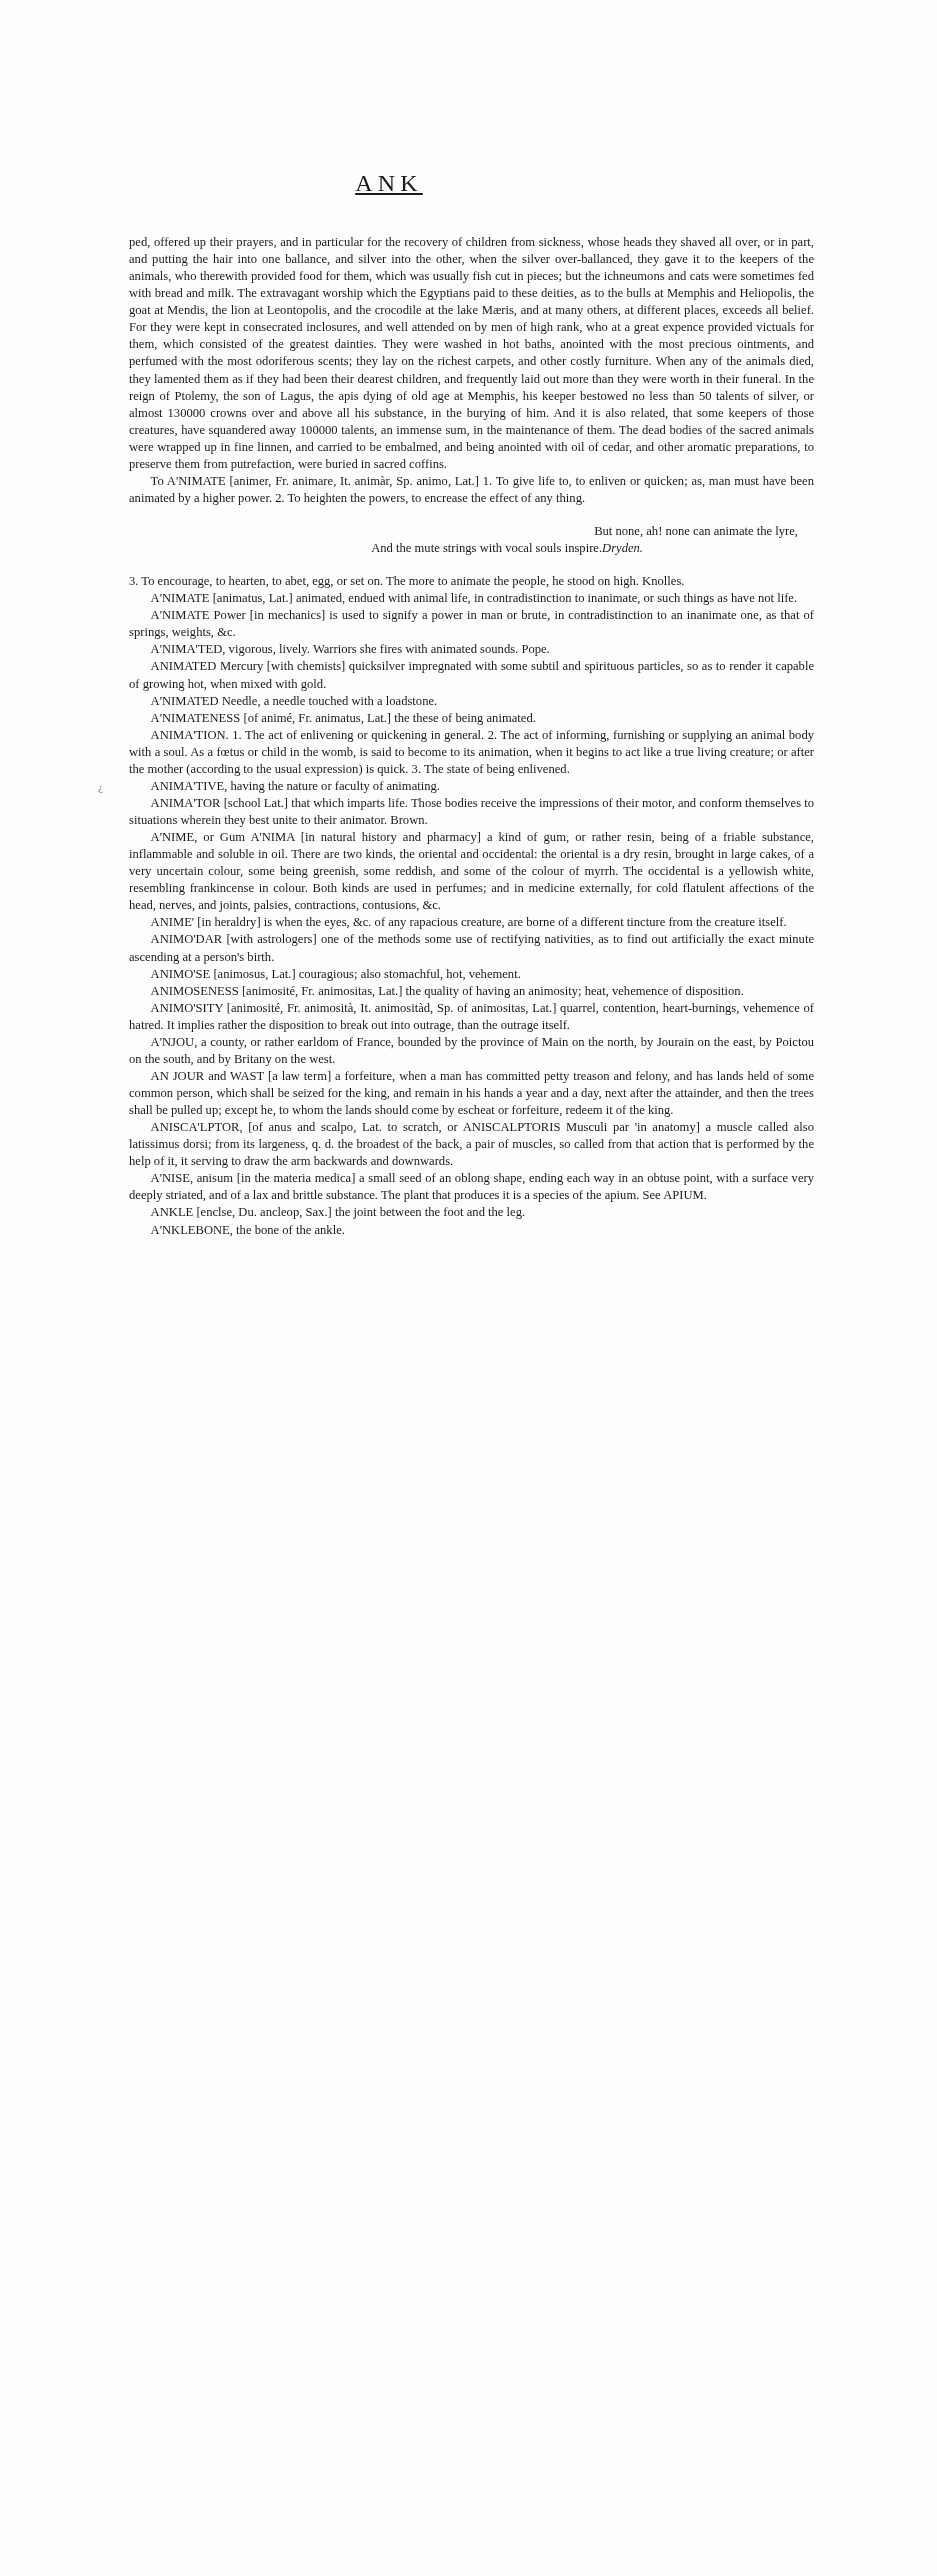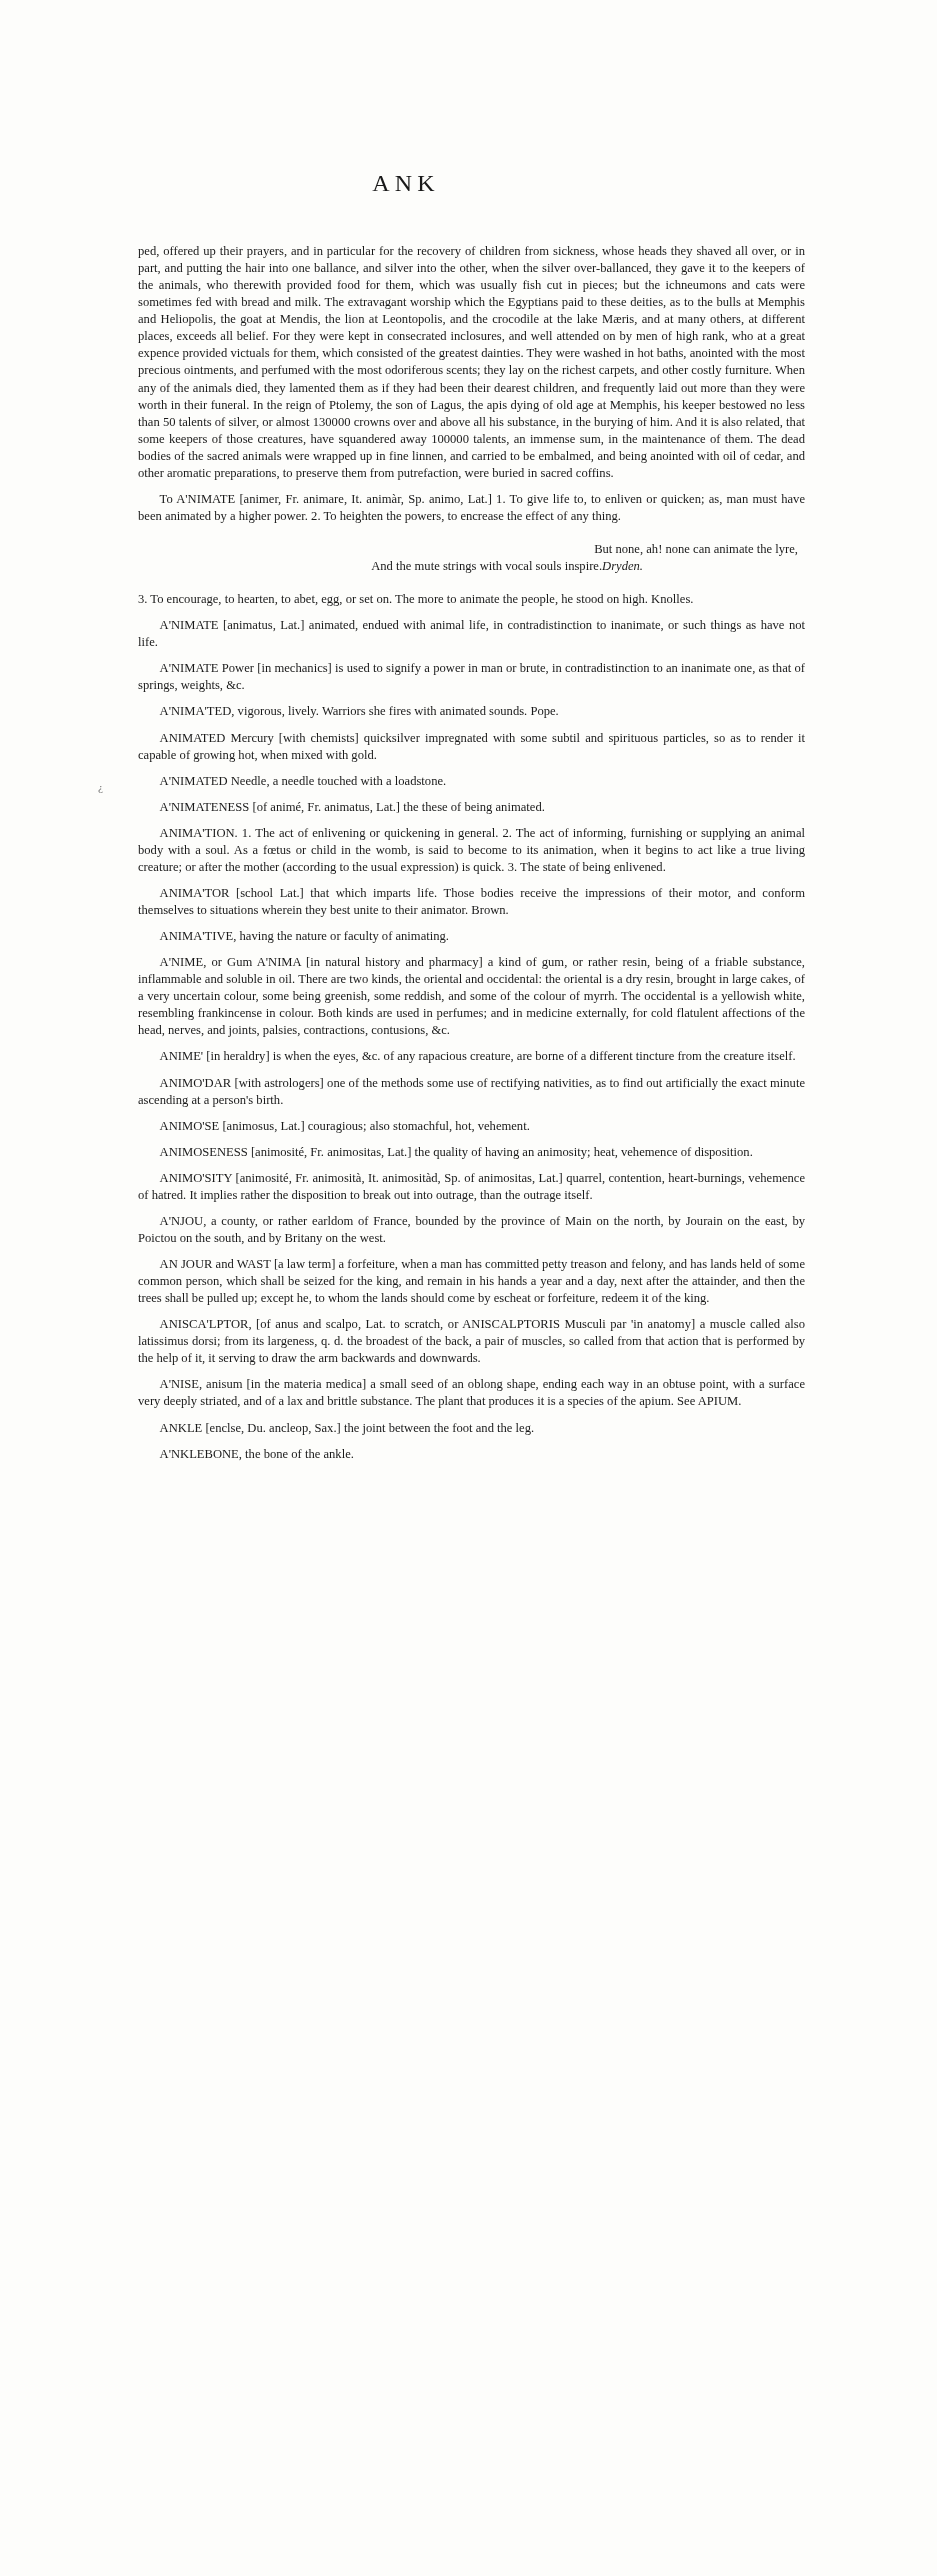--- a/index.html
+++ b/index.html
@@ -15,39 +15,40 @@
   .page {
     position: relative;
     width: 937px;
     height: 3229px;
     background: #fdfdfb;
     overflow: hidden;
   }
   .header {
     position: absolute;
     top: 170px;
-    left: 17px;
+    left: 0;
     width: 778px;
     text-align: center;
     font-size: 24px;
     letter-spacing: 5.2px;
     font-family: "Liberation Serif", serif;
+    text-decoration: underline;
   }
   .column {
     position: absolute;
     top: 234px;
     left: 129px;
     width: 685px;
     font-size: 12.6px;
     line-height: 1.355;
     text-align: justify;
     text-justify: inter-word;
   }
   .para {
-    margin: 9px;
+    margin: 0;
     text-indent: 0;
   }
   .para.indent {
     text-indent: 21.6px;
   }
   .verse {
     margin: 16px;
     text-align: right;
   }
   .verse .vline {
@@ -103,22 +104,22 @@
 
     <p class="para">3. To encourage, to hearten, to abet, egg, or set on.   The more to animate the people, he stood on high.   Knolles.</p>
 
     <p class="para indent">A'NIMATE [animatus, Lat.] animated, endued with animal life, in contradistinction to inanimate, or such things as have not life.</p>
     <p class="para indent">A'NIMATE Power [in mechanics] is used to signify a power in man or brute, in contradistinction to an inanimate one, as that of springs, weights, &amp;c.</p>
     <p class="para indent">A'NIMA'TED, vigorous, lively.   Warriors she fires with animated sounds.   Pope.</p>
     <p class="para indent">ANIMATED Mercury [with chemists] quicksilver impregnated with some subtil and spirituous particles, so as to render it capable of growing hot, when mixed with gold.</p>
     <p class="para indent">A'NIMATED Needle, a needle touched with a loadstone.</p>
     <p class="para indent">A'NIMATENESS [of animé, Fr. animatus, Lat.] the these of being animated.</p>
     <p class="para indent">ANIMA'TION.  1. The act of enlivening or quickening in general.  2. The act of informing, furnishing or supplying an animal body with a soul. As a fœtus or child in the womb, is said to become to its animation, when it begins to act like a true living creature; or after the mother (according to the usual expression) is quick.   3. The state of being enlivened.</p>
+    <p class="para indent">ANIMA'TIVE, having the nature or faculty of animating.</p>
     <p class="para indent">ANIMA'TOR [school Lat.] that which imparts life. Those bodies receive the impressions of their motor, and conform themselves to situations wherein they best unite to their animator. Brown.</p>
-    <p class="para indent">ANIMA'TIVE, having the nature or faculty of animating.</p>
     <p class="para indent">A'NIME, or Gum A'NIMA [in natural history and pharmacy] a kind of gum, or rather resin, being of a friable substance, inflammable and soluble in oil.   There are two kinds, the oriental and occidental: the oriental is a dry resin, brought in large cakes, of a very uncertain colour, some being greenish, some reddish, and some of the colour of myrrh.   The occidental is a yellowish white, resembling frankincense in colour.   Both kinds are used in perfumes; and in medicine externally, for cold flatulent affections of the head, nerves, and joints, palsies, contractions, contusions, &amp;c.</p>
     <p class="para indent">ANIME' [in heraldry] is when the eyes, &amp;c. of any rapacious creature, are borne of a different tincture from the creature itself.</p>
     <p class="para indent">ANIMO'DAR [with astrologers] one of the methods some use of rectifying nativities, as to find out artificially the exact minute ascending at a person's birth.</p>
     <p class="para indent">ANIMO'SE [animosus, Lat.] couragious; also stomachful, hot, vehement.</p>
     <p class="para indent">ANIMOSENESS [animosité, Fr. animositas, Lat.] the quality of having an animosity; heat, vehemence of disposition.</p>
     <p class="para indent">ANIMO'SITY [animosité, Fr. animosità, It. animositàd, Sp. of animositas, Lat.] quarrel, contention, heart-burnings, vehemence of hatred.   It implies rather the disposition to break out into outrage, than the outrage itself.</p>
     <p class="para indent">A'NJOU, a county, or rather earldom of France, bounded by the province of Main on the north, by Jourain on the east, by Poictou on the south, and by Britany on the west.</p>
     <p class="para indent">AN JOUR and WAST [a law term] a forfeiture, when a man has committed petty treason and felony, and has lands held of some common person, which shall be seized for the king, and remain in his hands a year and a day, next after the attainder, and then the trees shall be pulled up; except he, to whom the lands should come by escheat or forfeiture, redeem it of the king.</p>
     <p class="para indent">ANISCA'LPTOR, [of anus and scalpo, Lat. to scratch, or ANISCALPTORIS Musculi par 'in anatomy] a muscle called also latissimus dorsi; from its largeness, q. d. the broadest of the back, a pair of muscles, so called from that action that is performed by the help of it, it serving to draw the arm backwards and downwards.</p>
     <p class="para indent">A'NISE, anisum [in the materia medica] a small seed of an oblong shape, ending each way in an obtuse point, with a surface very deeply striated, and of a lax and brittle substance.   The plant that produces it is a species of the apium.   See APIUM.</p>

